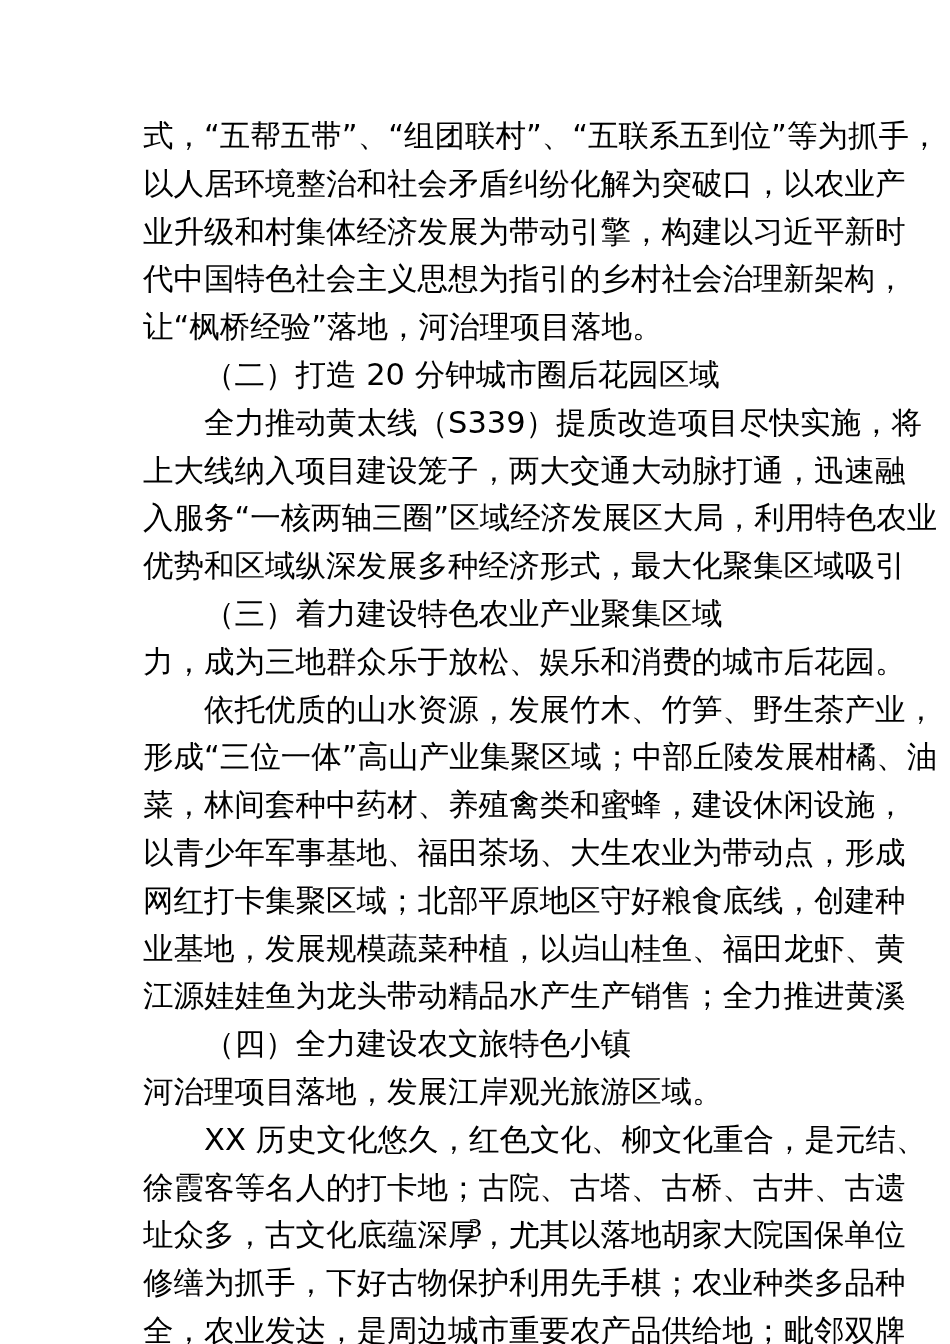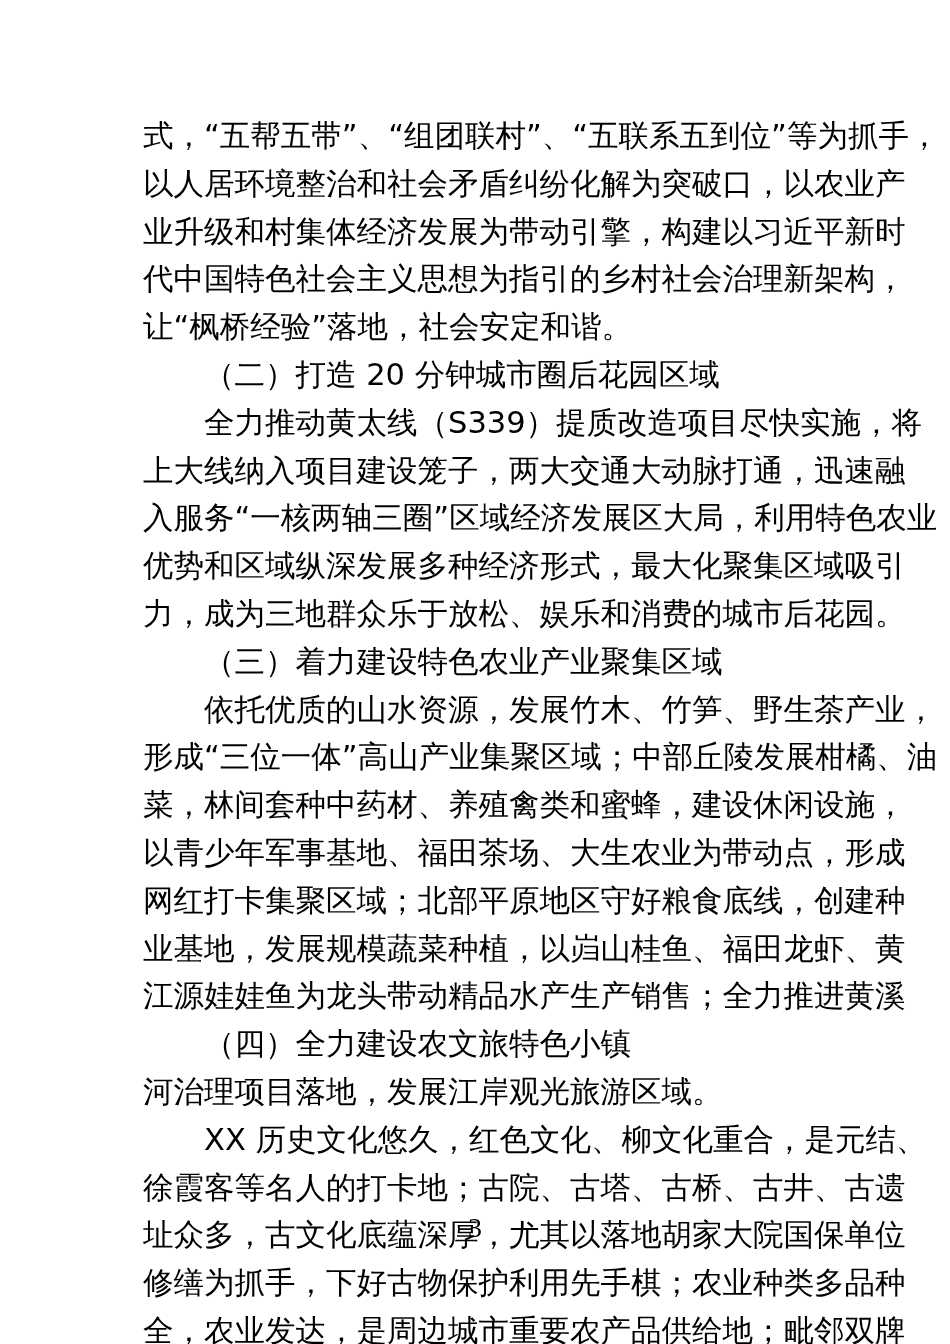--- a/index.html
+++ b/index.html
@@ -62,28 +62,28 @@
 </head>
 <body>
 
 <div class="page">
 
   <div class="text-block">
       <div class="ln just"><span>式</span><span>，</span><span>“</span><span>五</span><span>帮</span><span>五</span><span>带</span><span>”</span><span>、</span><span>“</span><span>组</span><span>团</span><span>联</span><span>村</span><span>”</span><span>、</span><span>“</span><span>五</span><span>联</span><span>系</span><span>五</span><span>到</span><span>位</span><span>”</span><span>等</span><span>为</span><span>抓</span><span>手</span><span>，</span></div>
       <div class="ln just"><span>以</span><span>人</span><span>居</span><span>环</span><span>境</span><span>整</span><span>治</span><span>和</span><span>社</span><span>会</span><span>矛</span><span>盾</span><span>纠</span><span>纷</span><span>化</span><span>解</span><span>为</span><span>突</span><span>破</span><span>口</span><span>，</span><span>以</span><span>农</span><span>业</span><span>产</span></div>
       <div class="ln just"><span>业</span><span>升</span><span>级</span><span>和</span><span>村</span><span>集</span><span>体</span><span>经</span><span>济</span><span>发</span><span>展</span><span>为</span><span>带</span><span>动</span><span>引</span><span>擎</span><span>，</span><span>构</span><span>建</span><span>以</span><span>习</span><span>近</span><span>平</span><span>新</span><span>时</span></div>
       <div class="ln just"><span>代</span><span>中</span><span>国</span><span>特</span><span>色</span><span>社</span><span>会</span><span>主</span><span>义</span><span>思</span><span>想</span><span>为</span><span>指</span><span>引</span><span>的</span><span>乡</span><span>村</span><span>社</span><span>会</span><span>治</span><span>理</span><span>新</span><span>架</span><span>构</span><span>，</span></div>
-      <div class="ln flush">让“枫桥经验”落地，社会安定和谐。</div>
+      <div class="ln flush">让“枫桥经验”落地，河治理项目落地。</div>
       <div class="ln flush indent2">（二）打造 20 分钟城市圈后花园区域</div>
       <div class="ln indent2 just"><span style="width: 61px;"></span><span>全</span><span>力</span><span>推</span><span>动</span><span>黄</span><span>太</span><span>线</span><span>（</span><span>S</span><span>3</span><span>3</span><span>9</span><span>）</span><span>提</span><span>质</span><span>改</span><span>造</span><span>项</span><span>目</span><span>尽</span><span>快</span><span>实</span><span>施</span><span>，</span><span>将</span></div>
       <div class="ln just"><span>上</span><span>大</span><span>线</span><span>纳</span><span>入</span><span>项</span><span>目</span><span>建</span><span>设</span><span>笼</span><span>子</span><span>，</span><span>两</span><span>大</span><span>交</span><span>通</span><span>大</span><span>动</span><span>脉</span><span>打</span><span>通</span><span>，</span><span>迅</span><span>速</span><span>融</span></div>
       <div class="ln just"><span>入</span><span>服</span><span>务</span><span>“</span><span>一</span><span>核</span><span>两</span><span>轴</span><span>三</span><span>圈</span><span>”</span><span>区</span><span>域</span><span>经</span><span>济</span><span>发</span><span>展</span><span>区</span><span>大</span><span>局</span><span>，</span><span>利</span><span>用</span><span>特</span><span>色</span><span>农</span><span>业</span></div>
       <div class="ln just"><span>优</span><span>势</span><span>和</span><span>区</span><span>域</span><span>纵</span><span>深</span><span>发</span><span>展</span><span>多</span><span>种</span><span>经</span><span>济</span><span>形</span><span>式</span><span>，</span><span>最</span><span>大</span><span>化</span><span>聚</span><span>集</span><span>区</span><span>域</span><span>吸</span><span>引</span></div>
+      <div class="ln flush indent2">（三）着力建设特色农业产业聚集区域</div>
       <div class="ln flush">力，成为三地群众乐于放松、娱乐和消费的城市后花园。</div>
-      <div class="ln flush indent2">（三）着力建设特色农业产业聚集区域</div>
       <div class="ln indent2 just"><span style="width: 61px;"></span><span>依</span><span>托</span><span>优</span><span>质</span><span>的</span><span>山</span><span>水</span><span>资</span><span>源</span><span>，</span><span>发</span><span>展</span><span>竹</span><span>木</span><span>、</span><span>竹</span><span>笋</span><span>、</span><span>野</span><span>生</span><span>茶</span><span>产</span><span>业</span><span>，</span></div>
       <div class="ln just"><span>形</span><span>成</span><span>“</span><span>三</span><span>位</span><span>一</span><span>体</span><span>”</span><span>高</span><span>山</span><span>产</span><span>业</span><span>集</span><span>聚</span><span>区</span><span>域</span><span>；</span><span>中</span><span>部</span><span>丘</span><span>陵</span><span>发</span><span>展</span><span>柑</span><span>橘</span><span>、</span><span>油</span></div>
       <div class="ln just"><span>菜</span><span>，</span><span>林</span><span>间</span><span>套</span><span>种</span><span>中</span><span>药</span><span>材</span><span>、</span><span>养</span><span>殖</span><span>禽</span><span>类</span><span>和</span><span>蜜</span><span>蜂</span><span>，</span><span>建</span><span>设</span><span>休</span><span>闲</span><span>设</span><span>施</span><span>，</span></div>
       <div class="ln just"><span>以</span><span>青</span><span>少</span><span>年</span><span>军</span><span>事</span><span>基</span><span>地</span><span>、</span><span>福</span><span>田</span><span>茶</span><span>场</span><span>、</span><span>大</span><span>生</span><span>农</span><span>业</span><span>为</span><span>带</span><span>动</span><span>点</span><span>，</span><span>形</span><span>成</span></div>
       <div class="ln just"><span>网</span><span>红</span><span>打</span><span>卡</span><span>集</span><span>聚</span><span>区</span><span>域</span><span>；</span><span>北</span><span>部</span><span>平</span><span>原</span><span>地</span><span>区</span><span>守</span><span>好</span><span>粮</span><span>食</span><span>底</span><span>线</span><span>，</span><span>创</span><span>建</span><span>种</span></div>
       <div class="ln just"><span>业</span><span>基</span><span>地</span><span>，</span><span>发</span><span>展</span><span>规</span><span>模</span><span>蔬</span><span>菜</span><span>种</span><span>植</span><span>，</span><span>以</span><span>岿</span><span>山</span><span>桂</span><span>鱼</span><span>、</span><span>福</span><span>田</span><span>龙</span><span>虾</span><span>、</span><span>黄</span></div>
       <div class="ln just"><span>江</span><span>源</span><span>娃</span><span>娃</span><span>鱼</span><span>为</span><span>龙</span><span>头</span><span>带</span><span>动</span><span>精</span><span>品</span><span>水</span><span>产</span><span>生</span><span>产</span><span>销</span><span>售</span><span>；</span><span>全</span><span>力</span><span>推</span><span>进</span><span>黄</span><span>溪</span></div>
       <div class="ln flush indent2">（四）全力建设农文旅特色小镇</div>
       <div class="ln flush">河治理项目落地，发展江岸观光旅游区域。</div>
       <div class="ln indent2 just"><span style="width: 61px;"></span><span>X</span><span>X</span><span> </span><span>历</span><span>史</span><span>文</span><span>化</span><span>悠</span><span>久</span><span>，</span><span>红</span><span>色</span><span>文</span><span>化</span><span>、</span><span>柳</span><span>文</span><span>化</span><span>重</span><span>合</span><span>，</span><span>是</span><span>元</span><span>结</span><span>、</span></div>

